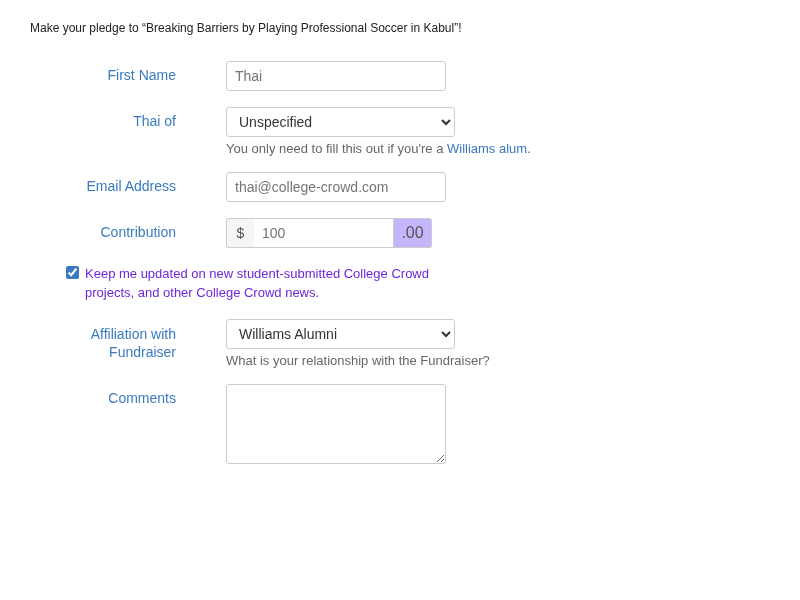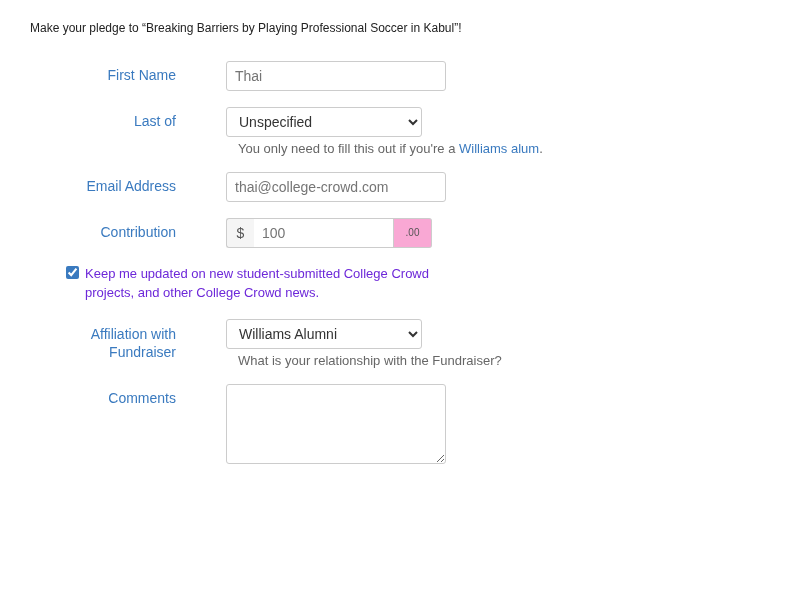--- a/index.html
+++ b/index.html
@@ -57,37 +57,36 @@
       height: 30px;
       padding: 4px 8px;
       border: 1px solid #ccc;
       border-radius: 3px;
       font-size: 14px;
       color: #999;
       background: #fff;
     }
 
     select {
-      width: 196px;
+      width: 229px;
       height: 30px;
       padding: 4px 8px;
       border: 1px solid #ccc;
       border-radius: 3px;
       font-size: 14px;
       color: #333;
       background: #fff;
       appearance: auto;
       cursor: pointer;
     }
 
     .helper-text {
       font-size: 13px;
       color: #666;
       margin-top: 4px;
-      margin-left: 12px;
     }
 
     .helper-text a, .helper-text span.link {
       color: #3a7abf;
       text-decoration: none;
     }
 
     .contribution-wrapper {
       display: flex;
       align-items: center;
@@ -114,25 +113,25 @@
       border-left: none !important;
       color: #999 !important;
     }
 
     .cents-suffix {
       display: inline-flex;
       align-items: center;
       justify-content: center;
       width: 38px;
       height: 30px;
-      background: #f9a8d4;
+      background: #c4b5fd;
       border: 1px solid #ccc;
       border-left: none;
       border-radius: 0 3px 3px 0;
-      font-size: 10px;
+      font-size: 16px;
       color: #555;
     }
 
     .subscribe-wrapper {
       display: flex;
       align-items: flex-start;
       gap: 6px;
     }
 
     .subscribe-wrapper input[type="checkbox"] {
@@ -171,21 +170,21 @@
 
   <div class="form-row">
     <label class="form-label">First Name</label>
     <div class="form-field">
       <input type="text" placeholder="Thai" style="">
     </div>
   </div>
 
 
   <div class="form-row">
-    <label class="form-label">Last of</label>
+    <label class="form-label">Thai of</label>
     <div class="form-field">
       <select>
         <option value="Unspecified">Unspecified</option>
         <option value="2024">2024</option>
         <option value="2023">2023</option>
         <option value="2022">2022</option>
         <option value="2021">2021</option>
         <option value="2020">2020</option>
         <option value="2019">2019</option>
         <option value="2018">2018</option>

